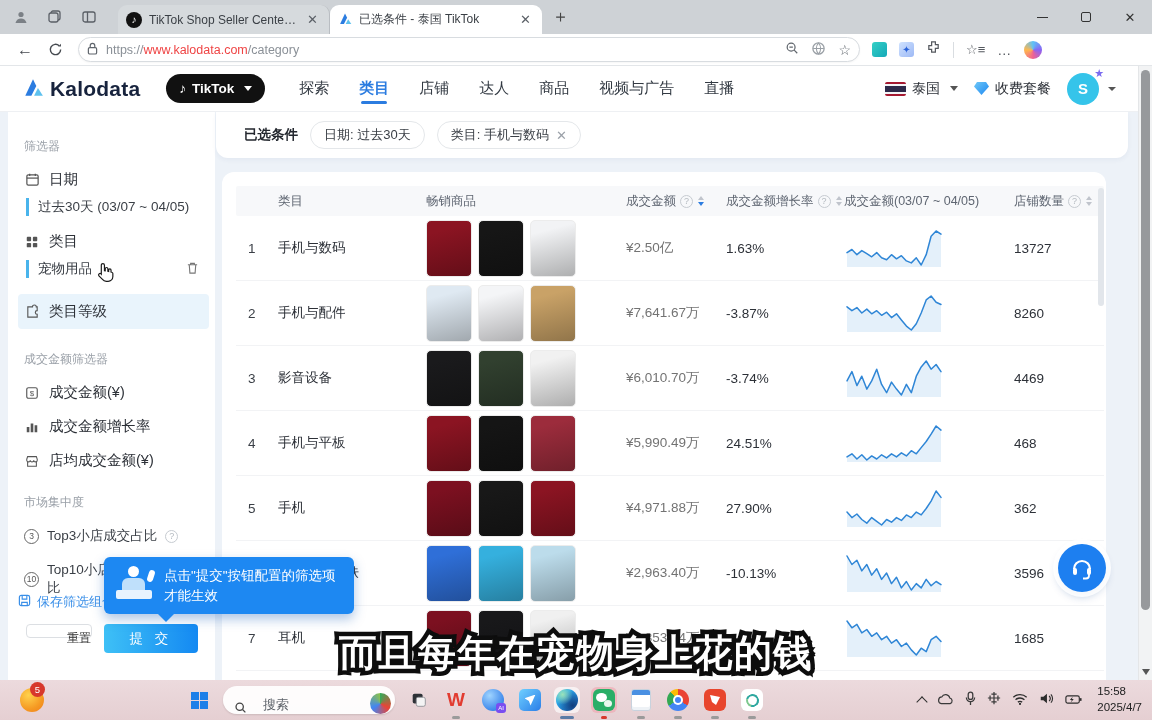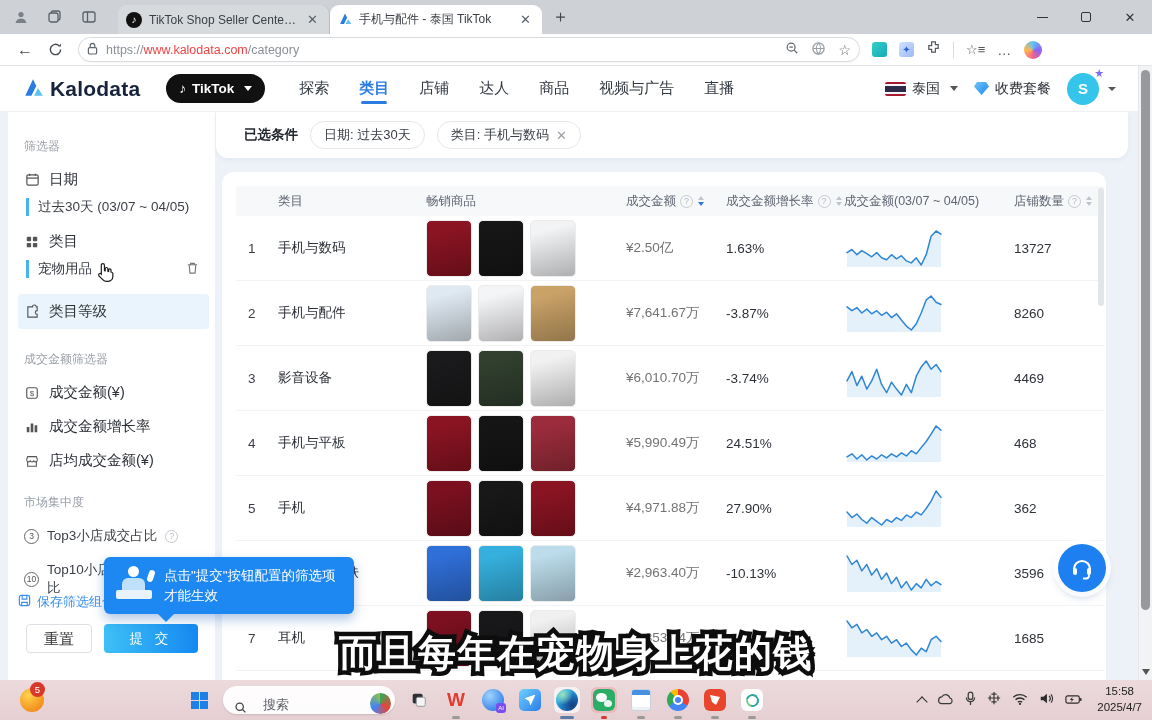--- a/index.html
+++ b/index.html
@@ -56,21 +56,21 @@
   .sec{font-size:12px;color:#9aa0a8;margin:10px 0 14px}
   .sitem{display:flex;align-items:center;gap:9px;color:#2d3138;margin:15px 0 9px;font-size:14.5px}
   .sico{width:16px;height:16px;display:inline-flex;align-items:center;justify-content:center;color:#555}
   .sval{display:flex;align-items:center;border-left:3px solid #49b4ec;padding-left:9px;margin:8px 0 16px 2px;font-size:13.5px;color:#3a3f46}
   .sval .trash{margin-left:auto;margin-right:2px}
   .active-item{background:#e9f4fc;border-radius:4px;margin:10px -8px 12px -6px;padding:8px 6px 8px 6px}
   .mitem{display:flex;align-items:center;gap:8px;color:#3a3f46;margin:16px 0;font-size:13.5px}
   .numcirc{width:15px;height:15px;border:1.2px solid #666;border-radius:50%;font-size:8.5px;display:inline-flex;align-items:center;justify-content:center;color:#555;flex:0 0 15px}
   .help{width:13px;height:13px;border:1px solid #c6cbd1;border-radius:50%;font-size:9px;color:#b4bac0;display:inline-flex;align-items:center;justify-content:center}
   #savelink{position:absolute;left:18px;top:527px;display:flex;gap:6px;align-items:center;color:#3a8fe8;font-size:13px}
-  #resetbtn{position:absolute;left:26px;top:558px;width:66px;height:29px;background:#fff;border:1px solid #dcdfe3;border-radius:4px;font-size:15px;color:#333;text-align:center;line-height:27px}
+  #resetbtn{position:absolute;left:26px;top:558px;width:66px;height:14px;background:#fff;border:1px solid #dcdfe3;border-radius:4px;font-size:12px;color:#333;text-align:right;line-height:27px}
   #submitbtn{position:absolute;left:104px;top:558px;width:94px;height:29px;border-radius:4px;background:linear-gradient(90deg,#3ec0f6,#1489f2);color:#fff;font-size:13.5px;text-align:center;line-height:29px;letter-spacing:4px}
 
   
   #tooltip{position:absolute;left:104px;top:491px;width:250px;background:#1d88f2;border-radius:6px;color:#fff;font-size:13.5px;line-height:1.45;padding:9px 10px 9px 60px;z-index:30;box-shadow:0 5px 12px rgba(20,90,180,.35)}
   #tooltip::after{content:"";position:absolute;left:54px;bottom:-8px;border-left:8px solid transparent;border-right:8px solid transparent;border-top:8px solid #1d88f2}
   .tt-illu{position:absolute;left:10px;top:9px;width:42px;height:36px}
   .tt-head{position:absolute;left:14px;top:0;width:11px;height:11px;border-radius:50%;background:#fff}
   .tt-body{position:absolute;left:8px;top:12px;width:23px;height:12px;border-radius:6px 6px 0 0;background:#bfe0fb}
   .tt-laptop{position:absolute;left:2px;top:24px;width:36px;height:9px;border-radius:2px;background:#fff;opacity:.9}
   .tt-hand{position:absolute;right:2px;top:4px;width:6px;height:12px;border-radius:3px;background:#fff;transform:rotate(18deg)}
@@ -119,21 +119,21 @@
   #tk-center{position:absolute;left:186px;display:flex;align-items:center;gap:11px}
   #searchpill{width:172px;height:28px;background:rgba(255,255,255,.92);border-radius:14px;display:flex;align-items:flex-end;gap:16px;padding:0 4px 0 11px;box-shadow:0 1px 2px rgba(0,0,0,.12)}
   #searchpill .stext{font-size:13px;color:#5a5f66;flex:1}
   .spimg{width:21px;height:21px;border-radius:50%;background:conic-gradient(#3aa757,#ea4335,#4285f4,#8bc34a)}
   .runbar{position:absolute;bottom:-6px;left:9px;width:8px;height:3px;border-radius:2px;background:#9a9a9a}
   .runbar.red{background:#d7382c;width:6px;left:10px}
   .runbar.blue{background:#5a7ba6;width:14px;left:6px}
   .tk.hl-white{background:rgba(255,255,255,.65)}
   .tk.hl-pink{background:rgba(240,160,170,.55)}
   #tray{position:absolute;right:10px;display:flex;align-items:center;gap:11px;color:#2d2d2d}
-  #clock{text-align:center;font-size:11.5px;color:#222;line-height:1.35;margin-left:4px}
+  #clock{text-align:left;font-size:11.5px;color:#222;line-height:1.35;margin-left:4px}
   .winlogo{width:17px;height:17px;display:grid;grid-template-columns:8px 8px;grid-template-rows:8px 8px;gap:1px}
   .winlogo span{background:#1d7fe8}
   .chev-up{width:8px;height:8px;border-left:1.6px solid #2d2d2d;border-top:1.6px solid #2d2d2d;transform:rotate(45deg);margin-top:3px}
 </style>
 </head>
 <body>
 
 <div id="screen">
 
   <div id="titlebar">
@@ -161,21 +161,21 @@
       <div class="tab inactive">
         <span class="fav-tiktok">♪</span>
         <span class="title">TikTok Shop Seller Center | Cross</span>
         <span class="close">✕</span>
       </div>
       <div class="tab active">
         <span><svg width="14" height="13" viewBox="0 0 20 18">
               <path fill="#2b7ce0" d="M3 17 L10 2 L13 8 L8.5 17 Z"></path>
               <path fill="#5ec1ee" d="M11 17 L14.5 10 L19 17 Z"></path>
             </svg></span>
-        <span class="title">手机与配件 - 泰国 TikTok</span>
+        <span class="title">已选条件 - 泰国 TikTok</span>
         <span class="close">✕</span>
       </div>
       <span class="newtab">＋</span>
     </div>
     <div id="winctl">
       <span>
           <i class="winmin"></i>
         </span>
       <span>
           <i class="winbox"></i>

